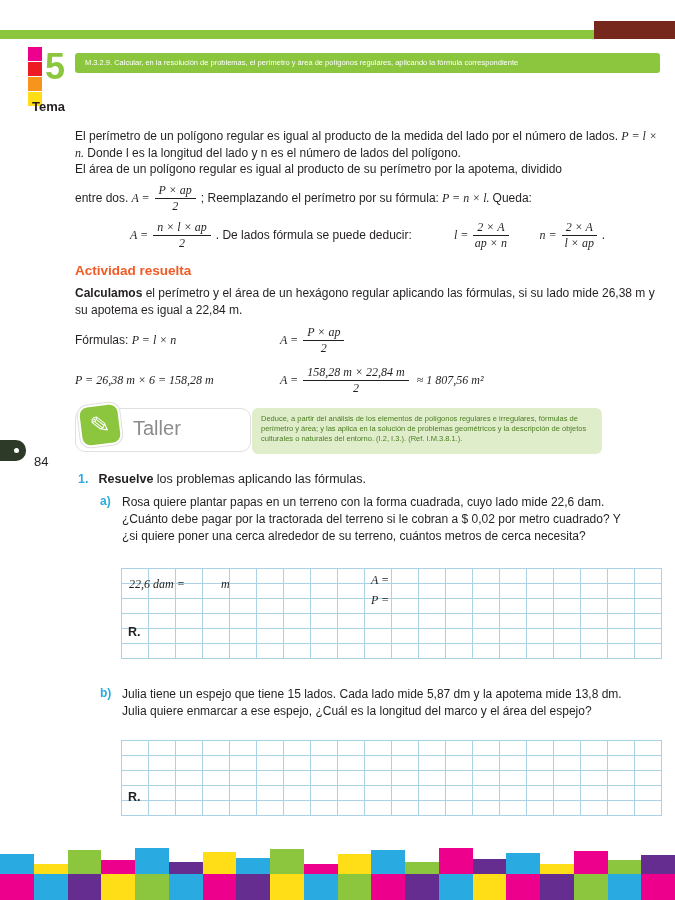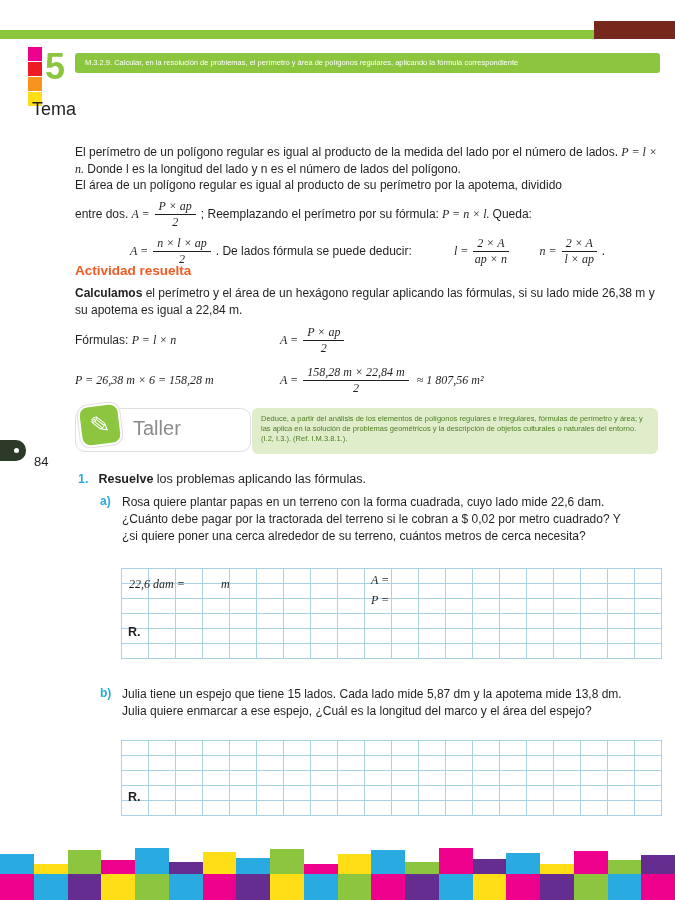--- a/index.html
+++ b/index.html
@@ -7,46 +7,46 @@
 
   
   .top-bar-green{position:absolute;left:0;top:30px;width:594px;height:9px;background:#8CC63F;}
   .top-bar-maroon{position:absolute;left:594px;top:21px;width:81px;height:18px;background:#76281C;}
 
   
   .tema-tab{position:absolute;left:28px;top:47px;width:70px;height:70px;}
   .tema-squares{position:absolute;left:0;top:0;display:flex;flex-direction:column;gap:1px;}
   .tema-sq{width:14px;height:14px;}
   .tema-number{position:absolute;left:17px;top:2px;font-size:36px;font-weight:bold;color:#8CC63F;line-height:1;}
-  .tema-label{position:absolute;left:4px;top:52px;font-size:18px;font-weight:normal;color:#231F20;}
+  .tema-label{position:absolute;left:4px;top:52px;font-size:13px;font-weight:bold;color:#231F20;}
 
   .standard-strip{position:absolute;left:75px;top:53px;width:585px;height:20px;background:#8CC63F;border-radius:3px;color:#fff;font-size:7.5px;line-height:20px;padding-left:10px;box-sizing:border-box;white-space:nowrap;overflow:hidden;}
 
   .page-title{position:absolute;left:75px;top:94px;font-size:23px;font-weight:bold;letter-spacing:-0.3px;white-space:nowrap;color:#1A1A1A;}
 
-  .intro{position:absolute;left:75px;top:144px;width:590px;font-size:12px;line-height:16.5px;}
+  .intro{position:absolute;left:75px;top:128px;width:590px;font-size:12px;line-height:16.5px;}
   .math{font-family:"Liberation Serif",serif;font-style:italic;}
   .frac{display:inline-flex;flex-direction:column;align-items:center;text-align:center;vertical-align:middle;margin:0 5px;font-family:"Liberation Serif",serif;font-style:italic;line-height:13px;font-size:12px;justify-content:space-between;}
   .frac .num{border-bottom:1px solid #231F20;padding:0 4px 1px;}
   .frac .den{padding-top:1px;}
   .flex-line{display:flex;align-items:center;margin-top:5px;min-height:32px;}
 
   .activity-heading{position:absolute;left:75px;top:263px;color:#F15A24;font-size:13.5px;font-weight:bold;}
   .activity-lead{position:absolute;left:75px;top:285px;width:590px;font-size:12px;line-height:16.5px;}
   .formulas-row{position:absolute;left:75px;top:326px;display:flex;align-items:center;font-size:12px;}
   .results-row{position:absolute;left:75px;top:366px;display:flex;align-items:center;font-size:12px;}
   .colw{width:205px;}
   .bold{font-weight:bold;}
 
   
   .taller{position:absolute;left:75px;top:404px;width:583px;height:52px;}
   .taller-card{position:absolute;left:0;top:4px;width:176px;height:44px;background:#fff;border:1px solid #E0E0E0;border-radius:10px;box-sizing:border-box;}
   .pencil-badge{position:absolute;left:4px;top:0;width:42px;height:42px;background:#8CC63F;border:2px solid #fff;border-radius:10px;transform:rotate(-7deg);box-shadow:0 0 0 1px #E0E0E0;display:flex;align-items:center;justify-content:center;color:#fff;font-size:24px;box-sizing:border-box;}
   .taller-label{position:absolute;left:58px;top:13px;font-size:20px;color:#8C8C8C;}
-  .taller-box{position:absolute;left:177px;top:4px;width:406px;height:46px;background:#DFEDCB;border-radius:6px;font-size:7.5px;line-height:10px;color:#4C7D21;padding:6px 9px;box-sizing:border-box;}
+  .taller-box{position:absolute;left:177px;top:4px;width:350px;height:46px;background:#DFEDCB;border-radius:6px;font-size:7.5px;line-height:10px;color:#4C7D21;padding:6px 9px;box-sizing:border-box;}
 
   
   .page-badge-stub{position:absolute;left:0;top:440px;width:26px;height:21px;background:#2E3A28;border-radius:0 10px 10px 0;}
   .page-badge-dot{position:absolute;left:14px;top:448px;width:5px;height:5px;background:#fff;border-radius:50%;}
   .page-number{position:absolute;left:34px;top:443px;font-size:13px;color:#231F20;margin-top:11px;}
 
   
   .exercise-lead{position:absolute;left:78px;top:472px;font-size:12.5px;}
   .ex-num{color:#29ABE2;font-weight:bold;margin-right:10px;}
   .item-label{position:absolute;color:#29ABE2;font-weight:bold;font-size:12px;}

